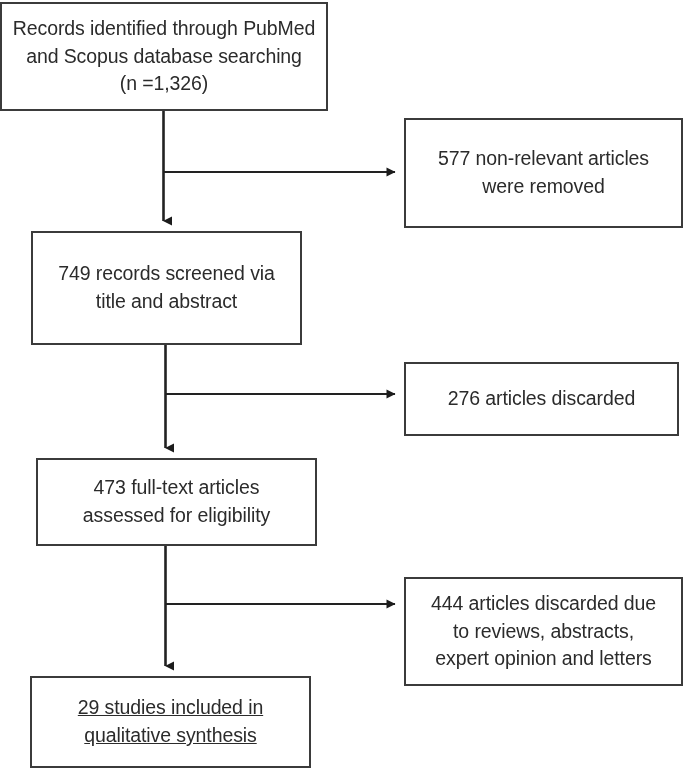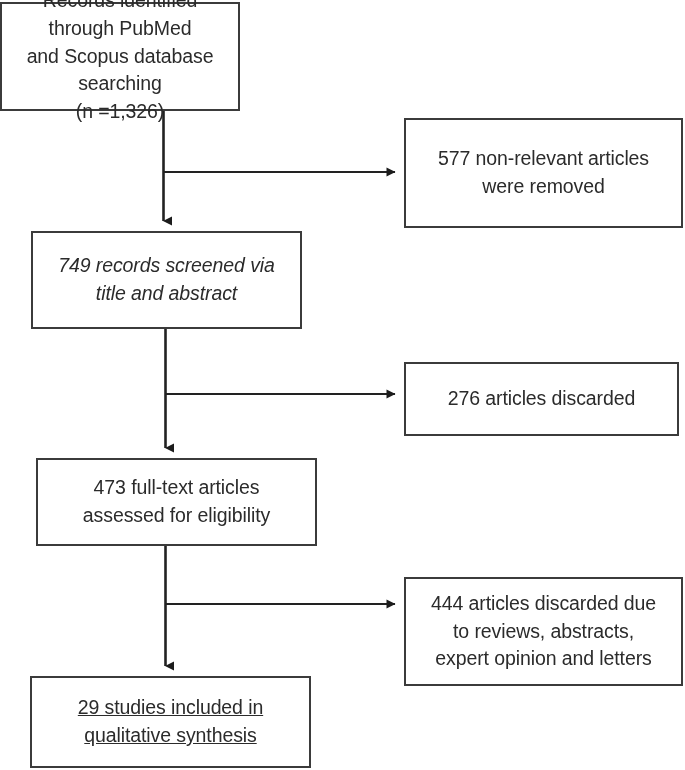--- a/index.html
+++ b/index.html
@@ -38,22 +38,22 @@
     line-height: 1.42;
     letter-spacing: -0.1px;
     padding: 2px 8px;
   }
   .node-text {
     display: block;
     width: 100%;
     white-space: pre-line;
   }
   
-  #box-identified  { left: 0px;   top: 2px;   width: 240px; height: 109px; }
-  #box-screened    { left: 31px;  top: 231px; width: 271px; height: 98px; font-style: italic;  }
+  #box-identified  { left: 0px;   top: 2px;   width: 328px; height: 109px; }
+  #box-screened    { left: 31px;  top: 231px; width: 271px; height: 114px;  }
   #box-fulltext    { left: 36px;  top: 458px; width: 281px; height: 88px; text-align: center;  }
   #box-included    { left: 30px;  top: 676px; width: 281px; height: 92px; text-decoration: underline;  }
   
   #box-removed     { left: 404px; top: 118px; width: 279px; height: 110px;  }
   #box-discarded1  { left: 404px; top: 362px; width: 275px; height: 74px;  }
   #box-discarded2  { left: 404px; top: 545px; width: 279px; height: 109px; margin-top: 32px; }
 </style>
 </head>
 <body>
 

